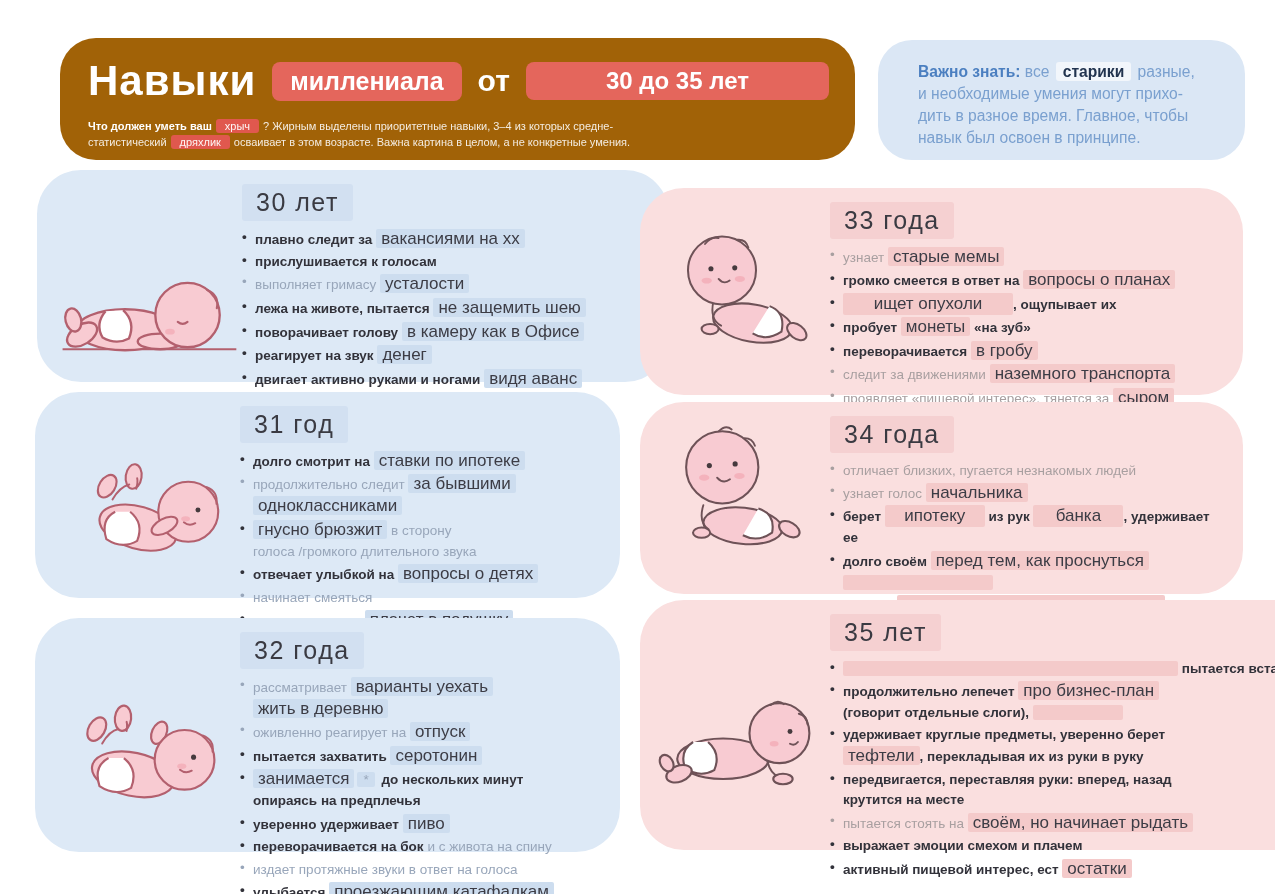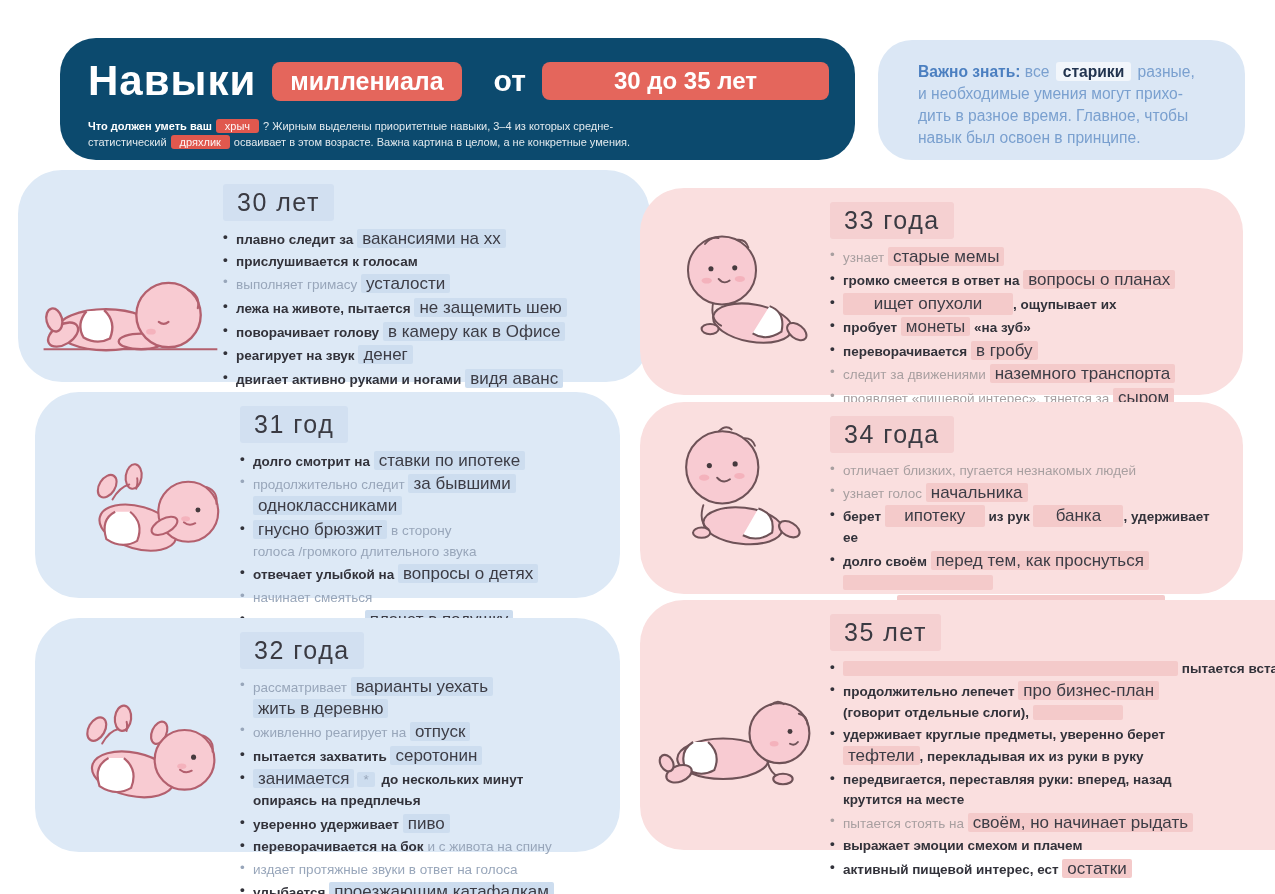--- a/index.html
+++ b/index.html
@@ -1,24 +1,24 @@
 <!DOCTYPE html>
 <html><head>
 <meta charset="utf-8">
 <style>
   html,body{margin:0;padding:0;background:#ffffff;}
   body{width:1275px;height:894px;font-family:"Liberation Sans",sans-serif;-webkit-font-smoothing:antialiased;}
   .poster{position:relative;width:1275px;height:894px;background:#ffffff;overflow:hidden;}
 
   
-  .header{position:absolute;left:60px;top:38px;width:795px;height:122px;background:#0c4a6e;border-radius:36px;box-sizing:border-box;padding:14px 26px 0 28px;}
+  .header{position:absolute;left:60px;top:38px;width:795px;height:122px;background:#a16207;border-radius:36px;box-sizing:border-box;padding:14px 26px 0 28px;}
   .title-row{display:flex;align-items:center;gap:16px;height:58px;}
   .title-word{font-size:42px;font-weight:800;color:#ffffff;letter-spacing:1px;line-height:1;}
   .title-box{background:#e4665c;color:#ffffff;font-weight:700;border-radius:8px;padding:7px 18px;font-size:25px;line-height:1;}
-  .title-prep{font-size:30px;font-weight:800;color:#ffffff;line-height:1;margin-left:16px;}
+  .title-prep{font-size:30px;font-weight:800;color:#ffffff;line-height:1;}
   .title-box.range{flex:1;text-align:center;font-size:24px;}
   .subtitle{margin-top:9px;font-size:11px;line-height:1.45;color:rgba(255,255,255,0.88);}
   .seg-hb{font-weight:700;color:#ffffff;}
   .seg-hr{color:rgba(255,255,255,0.88);}
   .seg-hbox{background:#e0584e;color:rgba(255,255,255,0.95);padding:1px 9px;border-radius:3px;margin:0 4px;}
 
   
   .info-note{position:absolute;left:878px;top:40px;width:367px;height:120px;background:#dbe7f5;border-radius:34px;box-sizing:border-box;padding:21px 30px 0 40px;font-size:15.6px;line-height:1.42;}
   .seg-ib{font-weight:700;color:#4b7fc0;}
   .seg-ir{color:#7aa0cf;}
@@ -60,21 +60,21 @@
       <span class="title-box">миллениала</span>
       <span class="title-prep">от</span>
       <span class="title-box range">30 до 35 лет</span>
     </div>
     <div class="subtitle" id="subtitle"><span class="seg-hb">Что должен уметь ваш</span><span class="seg-hbox">хрыч</span><span class="seg-hr">? Жирным выделены приоритетные навыки, 3–4 из которых средне-</span><br><span class="seg-hr">статистический</span><span class="seg-hbox">дряхлик</span><span class="seg-hr">осваивает в этом возрасте. Важна картина в целом, а не конкретные умения.</span></div>
   </div>
 
   <div class="info-note" id="info-note"><span class="seg-ib">Важно знать:</span><span class="seg-ir"> все </span><span class="seg-ihl">старики</span><span class="seg-ir"> разные,</span><br><span class="seg-ir">и необходимые умения могут прихо-</span><br><span class="seg-ir">дить в разное время. Главное, чтобы</span><br><span class="seg-ir">навык был освоен в принципе.</span></div>
 
   <div id="cards">
-      <div class="card blue" style="left: 18px; top: 170px; width: 632px; height: 212px;">
+      <div class="card blue" style="left: 37px; top: 170px; width: 632px; height: 212px;">
     <div class="baby" style="left: 8px; top: 66px; width: 205px;">
           <svg viewBox="0 0 210 135">
             <line x1="18" y1="116" x2="196" y2="116" class="ln"></line>
             <ellipse cx="82" cy="96" rx="50" ry="21" class="sk"></ellipse>
             <ellipse cx="38" cy="101" rx="17" ry="10" transform="rotate(-32 38 101)" class="sk"></ellipse>
             <ellipse cx="29" cy="86" rx="8" ry="12" transform="rotate(-14 29 86)" class="sk"></ellipse>
             <path d="M62 77 q-11 13 -3 27 q14 8 27 1 q7 -17 -6 -29" class="dp"></path>
             <ellipse cx="118" cy="108" rx="23" ry="8" class="sk"></ellipse>
             <circle cx="146" cy="81" r="33" class="sk"></circle>
             <path d="M166 55 q13 6 10 19" class="st"></path>

